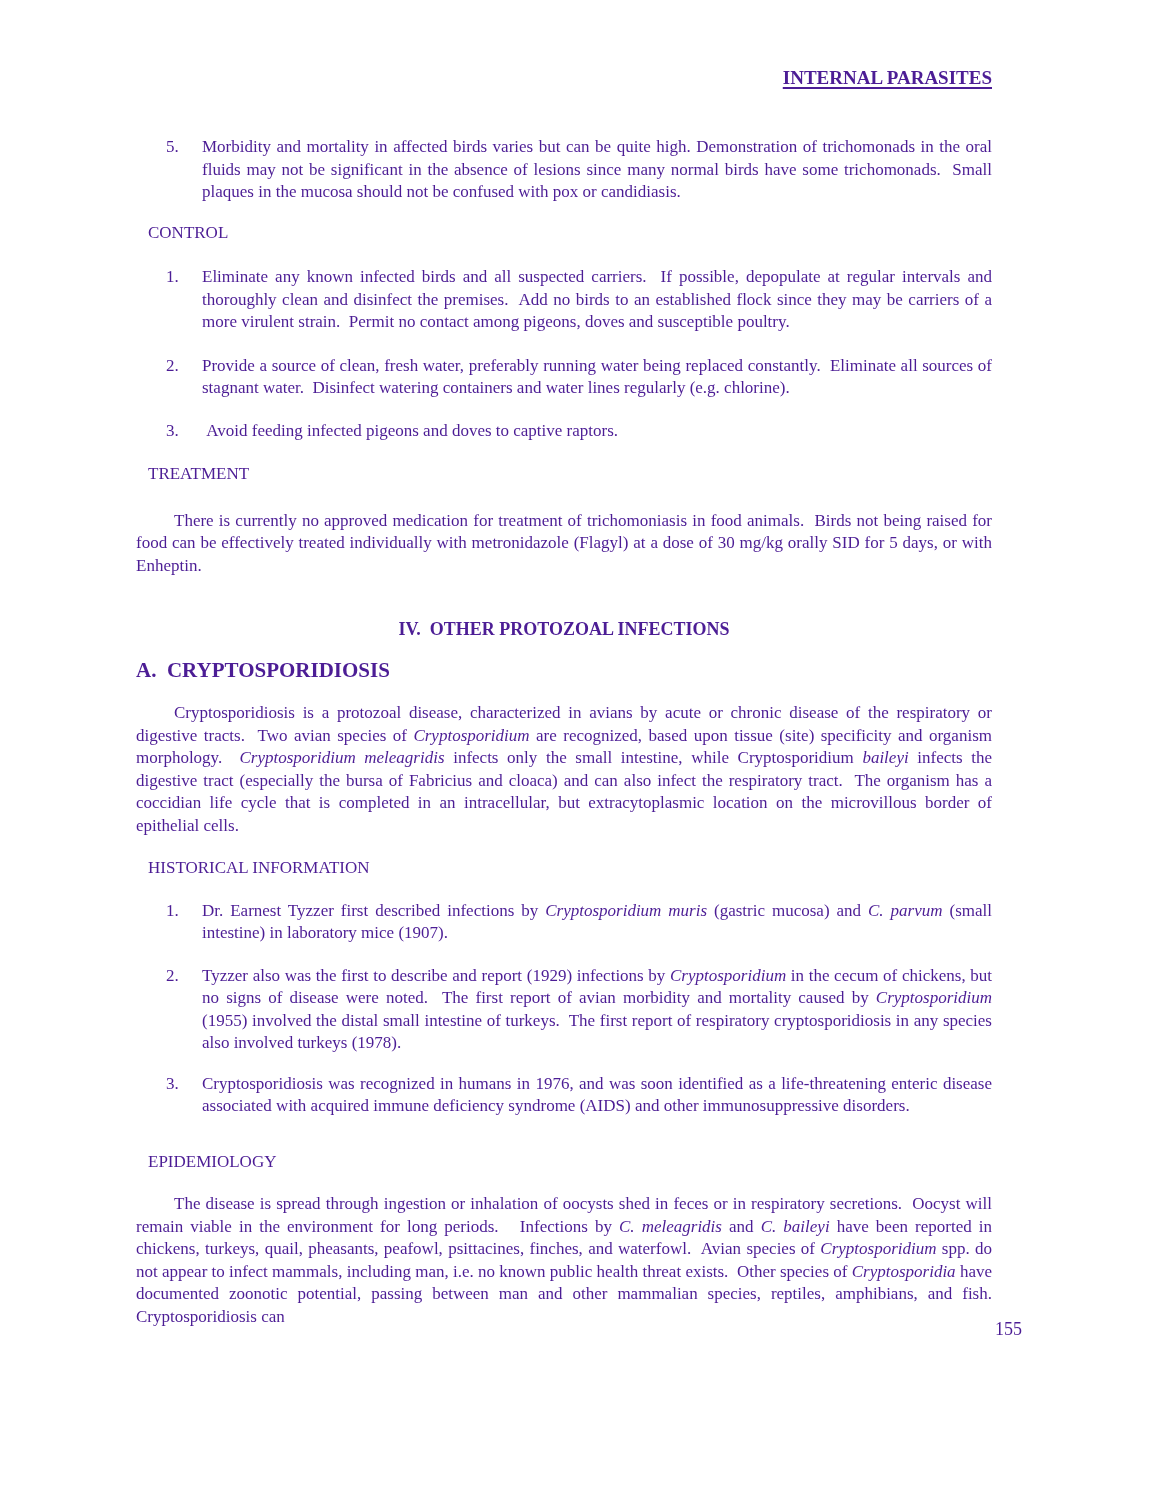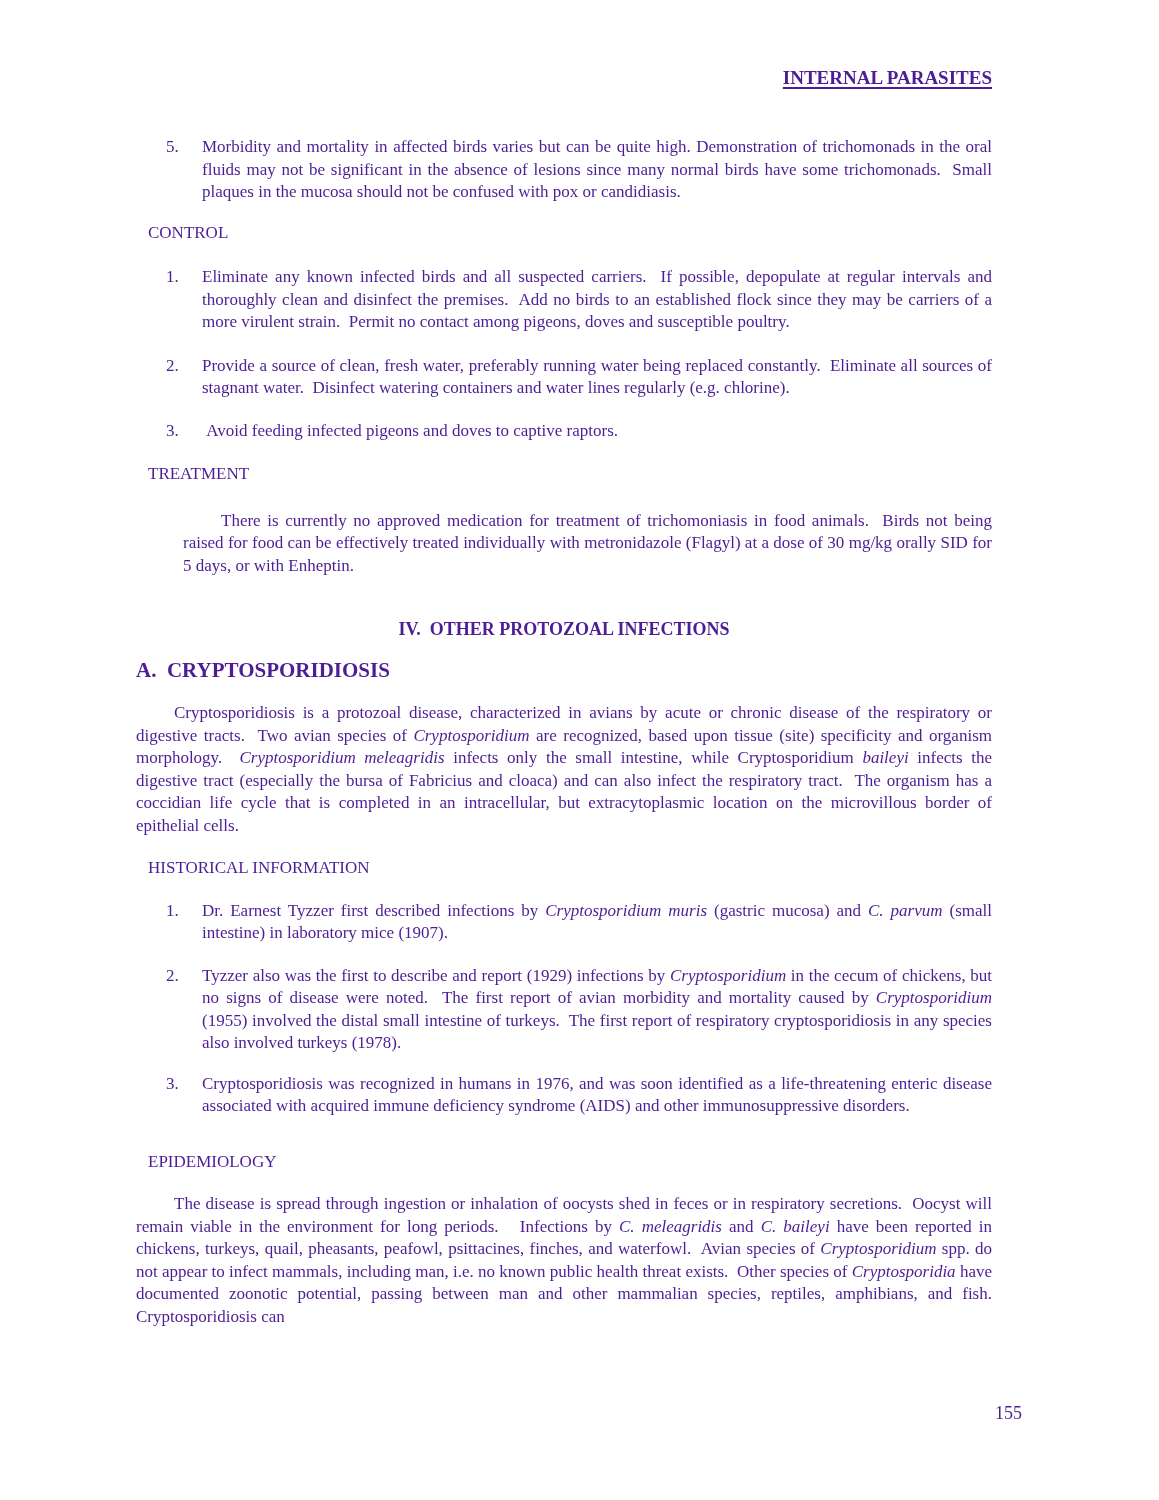--- a/index.html
+++ b/index.html
@@ -65,30 +65,30 @@
     flex: 0 0 36px;
   }
   .li .li-body {
     flex: 1;
     text-align: justify;
     white-space: pre-wrap;
   }
   .page-number {
     position: absolute;
     right: 137px;
-    top: 1402px;
+    top: 1318px;
     font-size: 18px;
     line-height: 23px;
   }
   
   .g18 { margin-top: 18px; }
   .g20 { margin-top: 20px; }
   .g21 { margin-top: 21px; }
   .g22 { margin-top: 22px; }
-  .g24 { margin-top: 24px; margin-left: 47px; }
+  .g24 { margin-top: 24px; }
   .g33 { margin-top: 33px; }
   .g41 { margin-top: 41px; }
   .g46 { margin-top: 46px; }
 </style>
 </head>
 <body>
 
 <div class="page">
   <div class="content">
 

